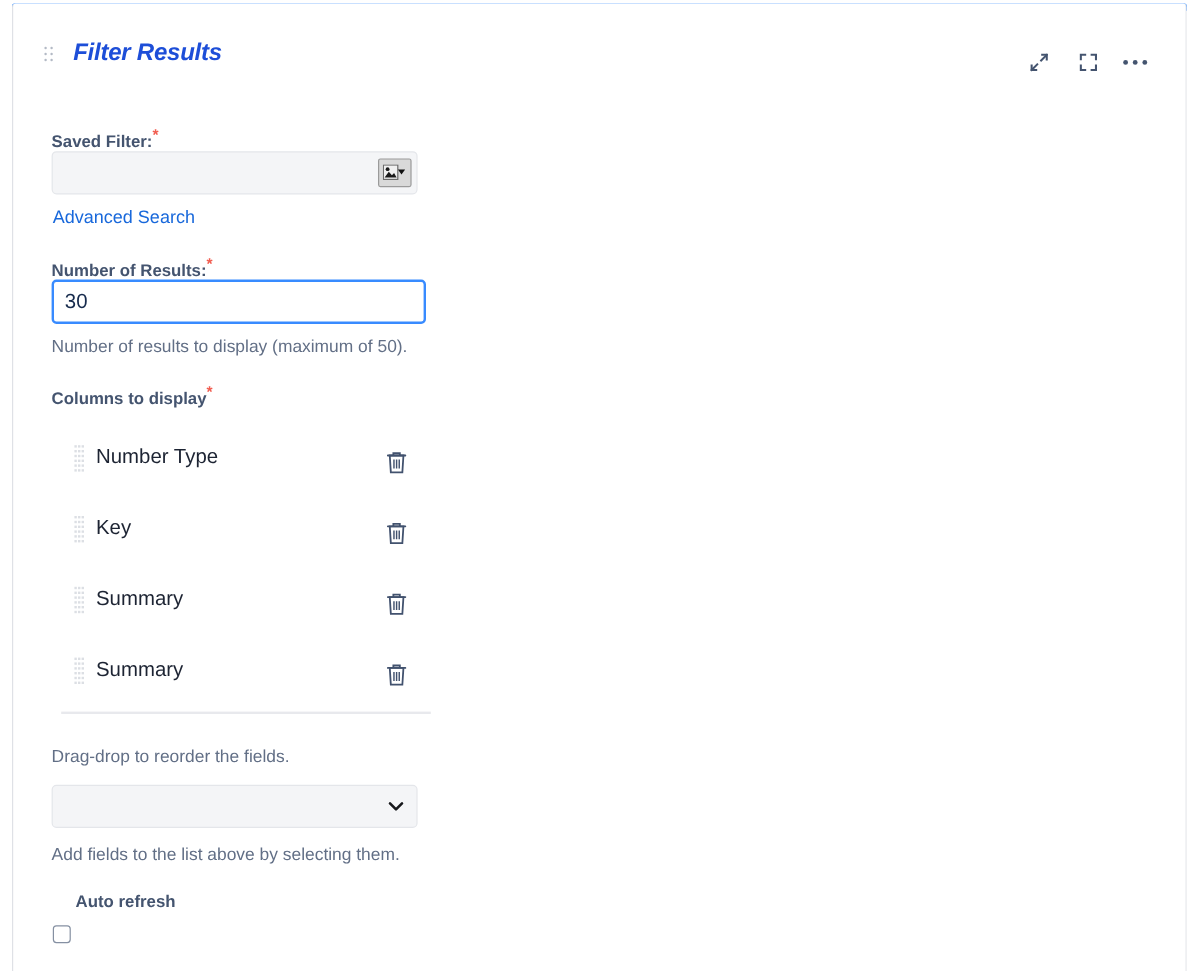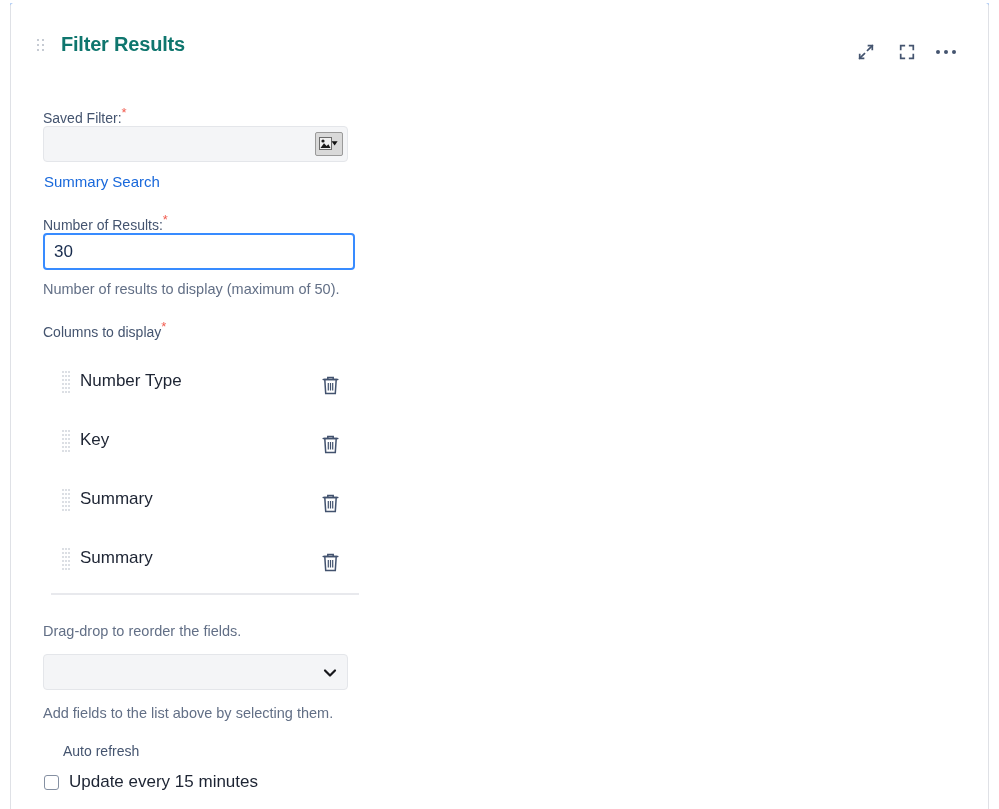--- a/index.html
+++ b/index.html
@@ -59,23 +59,24 @@
     height: 2px;
     background: #b3bac5;
     border-radius: 50%;
   }
   #gadget-title {
     position: absolute;
     left: 50px;
     top: 24px;
     font-size: 20px;
     font-weight: bold;
-    color: #0f766e;
+    color: #1d4ed8;
     letter-spacing: -0.2px;
     white-space: nowrap;
+    font-style: italic;
   }
   .header-icon-btn {
     position: absolute;
     top: 30px;
     width: 26px;
     height: 26px;
     display: flex;
     align-items: center;
     justify-content: center;
     cursor: pointer;
@@ -98,21 +99,21 @@
   
   #gadget-body {
     position: absolute;
     left: 0;
     top: 72px;
     width: 979px;
   }
 
   .field-label {
     font-size: 14px;
-    font-weight: normal;
+    font-weight: bold;
     color: #44546f;
     line-height: 16px;
   }
   .req-asterisk {
     color: #f15c4f;
     font-size: 13px;
     vertical-align: super;
     line-height: 1;
   }
   .help-text {
@@ -362,21 +363,21 @@
       <div id="saved-filter-picker">
         <svg width="20" height="14" viewBox="0 0 20 14">
           <rect x="0.5" y="0.5" width="12" height="12" fill="#f0f0f0" stroke="#6b6b6b" stroke-width="1"></rect>
           <circle cx="4" cy="4" r="1.6" fill="#1a1a1a"></circle>
           <path d="M1.5 11 L5 6.2 L7.6 9 L9.4 7.2 L11.5 11 Z" fill="#1a1a1a"></path>
           <path d="M12.6 4.2 L15.6 8.4 L18.6 4.2 Z" fill="#111111"></path>
         </svg>
       </div>
     </div>
 
-    <a id="advanced-search-link" href="#">Summary Search</a>
+    <a id="advanced-search-link" href="#">Advanced Search</a>
 
     <div class="field-label" id="num-results-label">
       <span>Number of Results:</span><span class="req-asterisk">*</span>
     </div>
     <input id="num-results-input" type="text" autofocus="" value="30" style="">
     <div class="help-text" id="num-results-help">Number of results to display (maximum of 50).</div>
 
     <div class="field-label" id="columns-label">
       <span>Columns to display</span><span class="req-asterisk">*</span>
     </div>
@@ -525,17 +526,16 @@
         <path d="M3 3.5 L8 8.5 L13 3.5"></path>
       </svg>
     </span>
 
     <div class="help-text" id="add-field-help">Add fields to the list above by selecting them.</div>
 
     <div class="field-label" id="auto-refresh-label">Auto refresh</div>
 
     <div id="auto-refresh-row">
       <input type="checkbox" id="auto-refresh-checkbox" style="">
-      <label id="auto-refresh-text" for="auto-refresh-checkbox">Update every 15 minutes</label>
     </div>
 
   </div>
 </div>
 
 </body></html>

